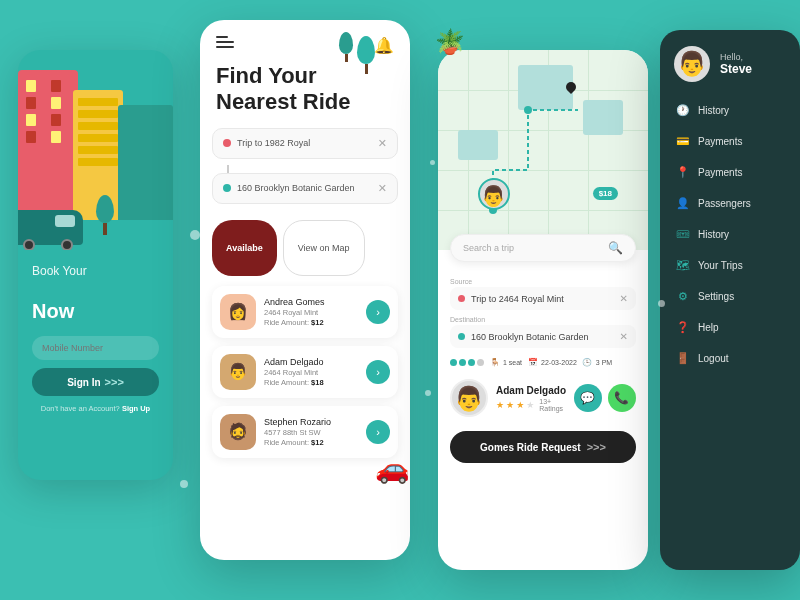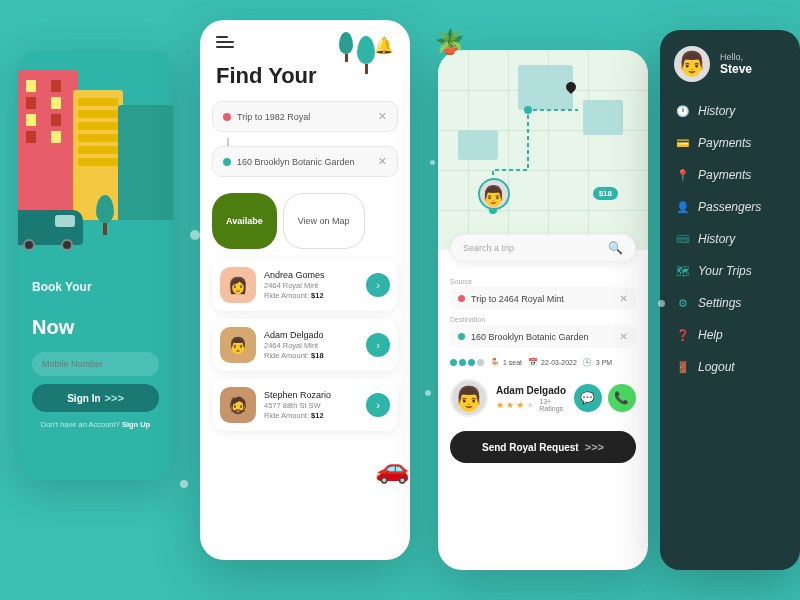--- a/index.html
+++ b/index.html
@@ -94,22 +94,21 @@
     }
     .van-window { position: absolute; top: 5px; right: 8px; width: 20px; height: 12px; background: #a8d8d4; border-radius: 3px; }
     .van-wheel { position: absolute; bottom: -6px; width: 12px; height: 12px; background: #333; border-radius: 50%; border: 2px solid #888; }
 
     .screen1-content {
       padding: 14px 14px 0;
     }
     .book-your {
       color: rgba(255,255,255,0.9);
       font-size: 12px;
-      margin-top: 16px;
-      font-weight: bold;
+      margin-top: 0;
     }
     .carpool-title {
       color: #fff;
       font-size: 20px;
       font-weight: 800;
       line-height: 1.1;
     }
     .screen1-input {
       background: rgba(255,255,255,0.15);
       border: none;
@@ -194,21 +193,21 @@
     .input-dot-green { width: 8px; height: 8px; background: #2eb5a8; border-radius: 50%; flex-shrink: 0; }
     .input-text { font-size: 9px; color: #555; flex: 1; }
     .input-x { font-size: 11px; color: #aaa; cursor: pointer; }
 
     .screen2-tabs {
       display: flex;
       gap: 6px;
       padding: 10px 12px;
     }
     .tab-active {
-      background: #4d7c0f;
+      background: #7f1d1d;
       color: #fff;
       border: none;
       border-radius: 20px;
       padding: 6px 14px;
       font-size: 9px;
       font-weight: 600;
       cursor: pointer;
     }
     .tab-inactive {
       background: transparent;
@@ -425,21 +424,21 @@
     .menu-item {
       display: flex;
       align-items: center;
       gap: 8px;
       padding: 8px 8px;
       border-radius: 10px;
       cursor: pointer;
       margin-bottom: 2px;
     }
     .menu-item-icon { font-size: 11px; color: #2eb5a8; width: 14px; text-align: center; }
-    .menu-item-label { color: rgba(255,255,255,0.85); font-size: 12px; font-style: italic; }
+    .menu-item-label { color: rgba(255,255,255,0.85); font-size: 10px; }
 
     
     .car-deco {
       position: absolute;
       bottom: 115px;
       left: 375px;
     }
 
     .plant-deco {
       position: absolute;
@@ -522,20 +521,21 @@
       <div style="display:flex; flex-direction:column; align-items:center; margin-top:4px;">
         <div style="width:18px;height:28px;background:#2eb5a8;border-radius:50% 50% 50% 50%/60% 60% 40% 40%;"></div>
         <div style="width:3px;height:10px;background:#6b4226;"></div>
       </div>
     </div>
     <div class="bell-icon">🔔</div>
   </div>
 
   <div class="screen2-title">
     <span>Find Your</span><br>
+    <span>Nearest Ride</span>
   </div>
 
   <div class="screen2-inputs">
     <div class="input-row">
       <div class="input-dot-red"></div>
       <span class="input-text">Trip to 1982 Royal</span>
       <span class="input-x">✕</span>
     </div>
     <div style="border-left: 2px dashed #ccc; height:8px; margin-left:15px;"></div>
     <div class="input-row">
@@ -677,21 +677,21 @@
         <span class="driver-ratings">13+ Ratings</span>
       </div>
     </div>
     <div class="driver-actions">
       <div class="action-btn-msg">💬</div>
       <div class="action-btn-call">📞</div>
     </div>
   </div>
 
   <button class="send-request-btn">
-    <span>Send Royal Request</span>
+    <span>Gomes Ride Request</span>
     <span class="req-arrows">&gt;&gt;&gt;</span>
   </button>
 </div>
 
 <div class="screen4">
   <div class="menu-header">
     <div class="menu-avatar">
       <div style="font-size:24px;text-align:center;line-height:36px;">👨</div>
     </div>
     <div>

